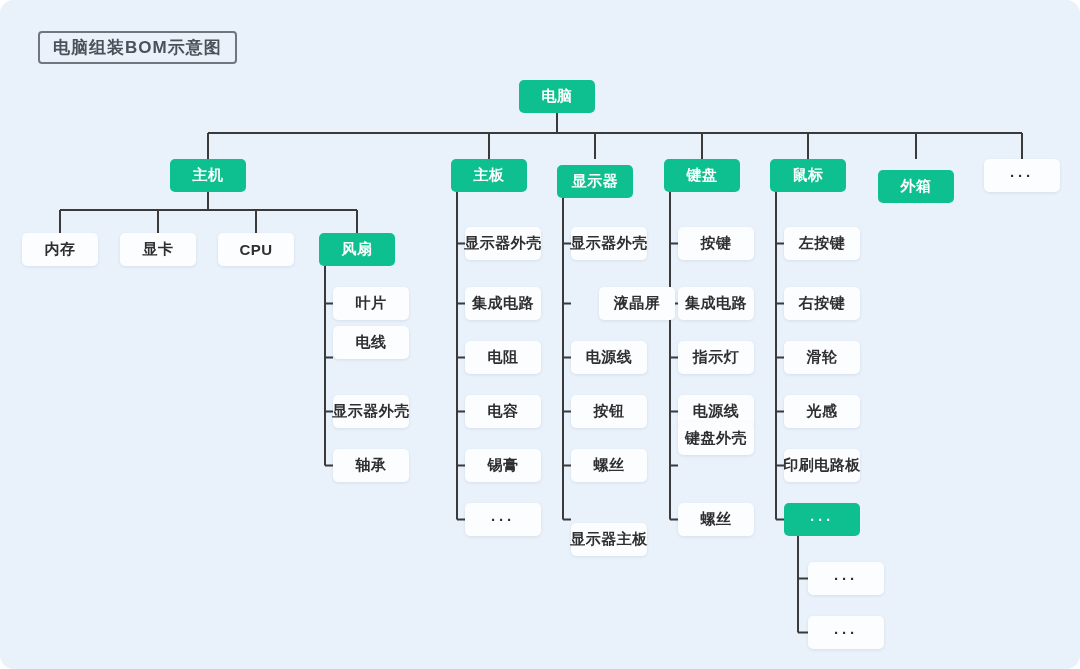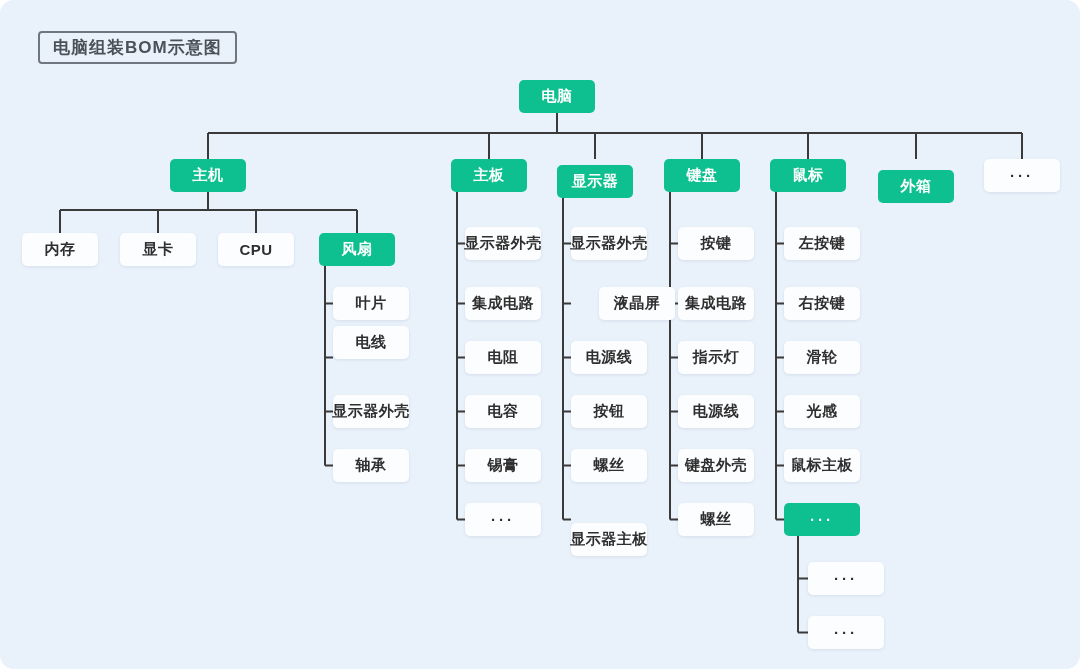--- a/index.html
+++ b/index.html
@@ -104,26 +104,26 @@
   <div class="node w" style="left:599px;top:287px">液晶屏</div>
   <div class="node w" style="left:571px;top:341px">电源线</div>
   <div class="node w" style="left:571px;top:395px">按钮</div>
   <div class="node w" style="left:571px;top:449px">螺丝</div>
   <div class="node w" style="left:571px;top:523px">显示器主板</div>
 
   <div class="node w" style="left:678px;top:227px">按键</div>
   <div class="node w" style="left:678px;top:287px">集成电路</div>
   <div class="node w" style="left:678px;top:341px">指示灯</div>
   <div class="node w" style="left:678px;top:395px">电源线</div>
-  <div class="node w" style="left:678px;top:449px">键盘外壳</div>
+  <div class="node w" style="left:678px;top:422px">键盘外壳</div>
   <div class="node w" style="left:678px;top:503px">螺丝</div>
 
   <div class="node w" style="left:784px;top:227px">左按键</div>
   <div class="node w" style="left:784px;top:287px">右按键</div>
   <div class="node w" style="left:784px;top:341px">滑轮</div>
   <div class="node w" style="left:784px;top:395px">光感</div>
-  <div class="node w" style="left:784px;top:449px">鼠标主板</div>
+  <div class="node w" style="left:784px;top:449px">印刷电路板</div>
   <div class="node g dots" style="left:784px;top:503px">···</div>
 
   <div class="node w dots" style="left:808px;top:562px">···</div>
   <div class="node w dots" style="left:808px;top:616px">···</div>
 
 </div>
 
 </body></html>

